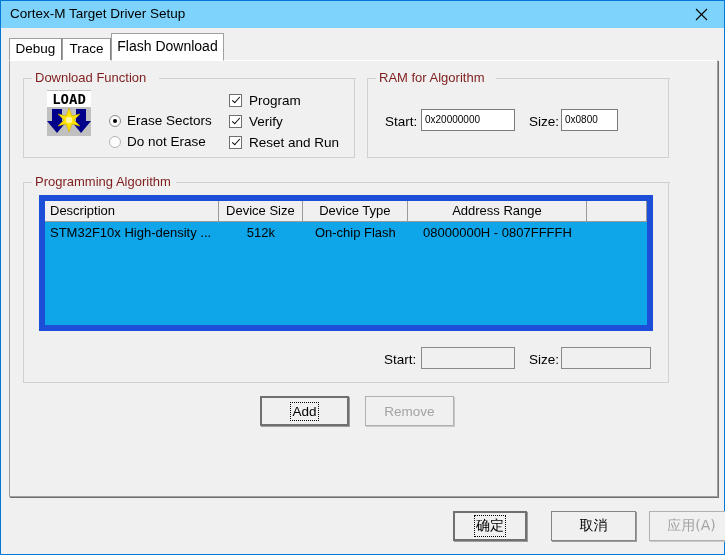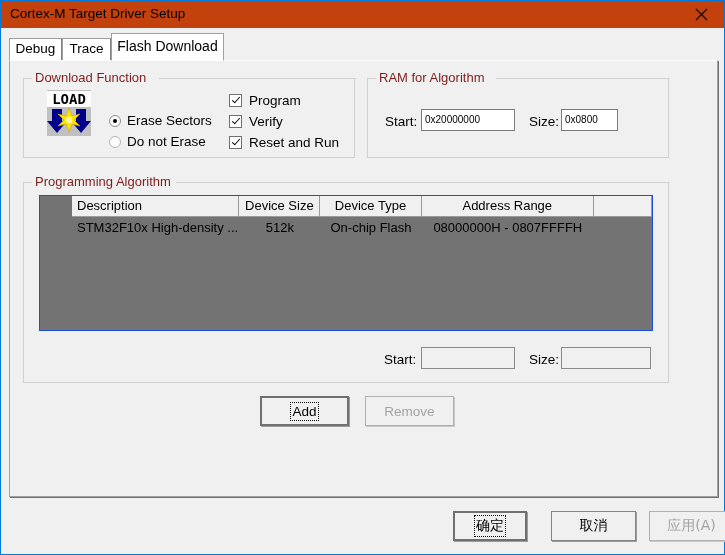--- a/index.html
+++ b/index.html
@@ -27,21 +27,21 @@
     border: 1px solid #0078d7;
     border-top: none;
     background: #f0f0f0;
   }
 
   #titlebar {
     position: absolute;
     left: 0; top: 0;
     width: 723px;
     height: 28px;
-    background: #c2410c;
+    background: #7dd3fc;
     border-top: 1px solid #0078d7;
     box-sizing: border-box;
   }
   #title-text {
     position: absolute;
     left: 9px; top: 5px;
     font-size: 13.5px;
     color: #000;
     white-space: nowrap;
   }
@@ -247,24 +247,23 @@
   #fld-pa-start   { left: 420px; top: 347px; width: 94px; height: 22px; }
   #lbl-pa-size    { left: 528px; top: 352px; }
   #fld-pa-size    { left: 560px; top: 347px; width: 90px; height: 22px; }
 
   
   #listview {
     position: absolute;
     left: 38px; top: 195px;
     width: 614px; height: 136px;
     box-sizing: border-box;
-    border: 1px solid #1d4ed8;
-    background: #737373;
+    border: 6px solid #1d4ed8;
+    background: #0ea5e9;
     overflow: hidden;
-    padding-left: 32px;
   }
   #lv-header {
     display: flex;
     height: 21px;
     background: #f0f0f0;
     border-bottom: 1px solid #9a9a9a;
     box-sizing: border-box;
   }
   #lv-header .hc {
     box-sizing: border-box;

